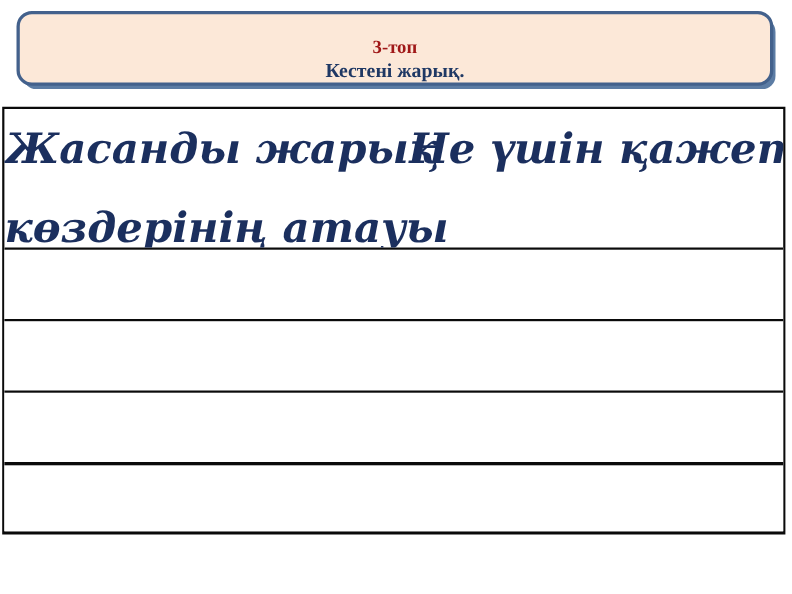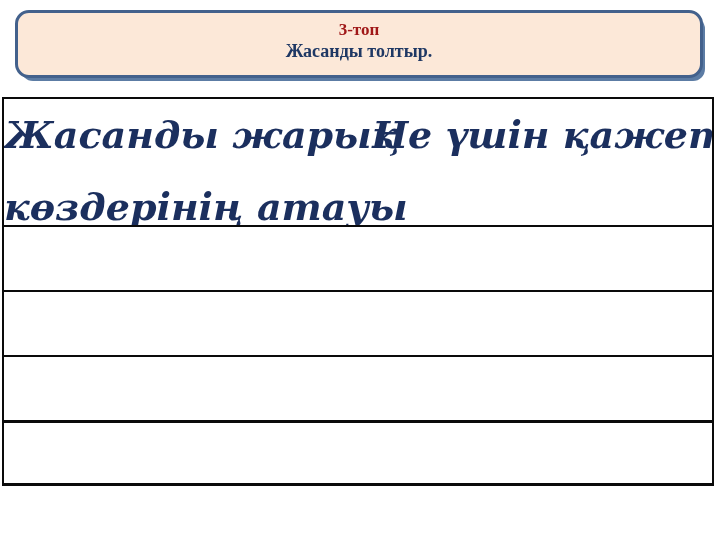--- a/index.html
+++ b/index.html
@@ -24,21 +24,21 @@
     width: 688px;
     height: 68px;
     box-sizing: border-box;
     background: #fce8d8;
     border: 3px solid #43618c;
     border-radius: 14px;
     box-shadow: 4px 5px 0 -2px #5c7ca4;
     display: flex;
     flex-direction: column;
     align-items: center;
-    justify-content: flex-start;
+    justify-content: flex-end;
     padding-top: 6px;
   }
   .banner-title {
     color: #a01818;
     font-weight: bold;
     font-size: 17px;
     line-height: 21px;
     text-align: center;
   }
   .banner-subtitle {
@@ -92,21 +92,21 @@
     height: 63px;
   }
 </style>
 </head>
 <body>
 
 <div class="slide">
 
   <div class="banner">
     <div class="banner-title">3-топ</div>
-    <div class="banner-subtitle">Жасанды толтыр.</div>
+    <div class="banner-subtitle">Кестені жарық.</div>
   </div>
 
   <div class="fill-table">
 
     <div class="table-header">
       <div class="th th-left">
         <span class="hline">Жасанды жарық</span>
         <span class="hline">көздерінің атауы</span>
       </div>
       <div class="th th-right">

